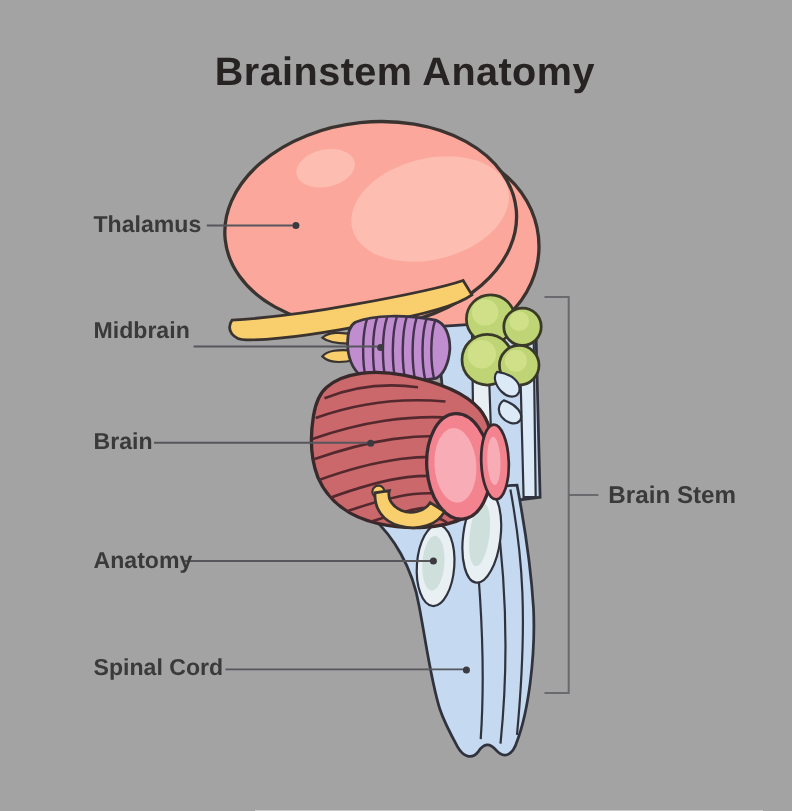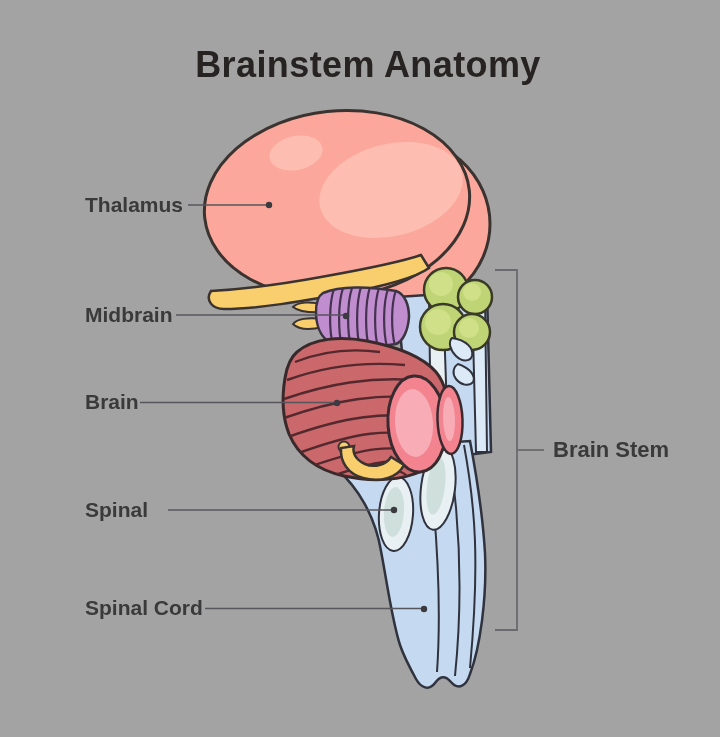--- a/index.html
+++ b/index.html
@@ -145,19 +145,19 @@
       <circle class="leader-dot" cx="424" cy="609" r="3.2"></circle>
     </g>
 
     <g>
       <path class="bracket" d="M 495,270 L 517,270 L 517,630 L 495,630"></path>
       <path class="bracket" d="M 517,450 L 544,450"></path>
     </g>
   </svg>
 
   <div class="lbl" style="left:85px;top:205px">Thalamus</div>
-  <div class="lbl" style="left:85px;top:315px">Midbrain</div>
+  <div class="lbl" style="left:85px;top:301px">Midbrain</div>
   <div class="lbl" style="left:85px;top:402px">Brain</div>
-  <div class="lbl" style="left:85px;top:510px">Spinal</div>
+  <div class="lbl" style="left:85px;top:510px">Anatomy</div>
   <div class="lbl" style="left:85px;top:608px">Spinal Cord</div>
   <div class="lbl bracket-lbl" style="left:553px;top:450px">Brain Stem</div>
 
 </div>
 
 </body></html>

